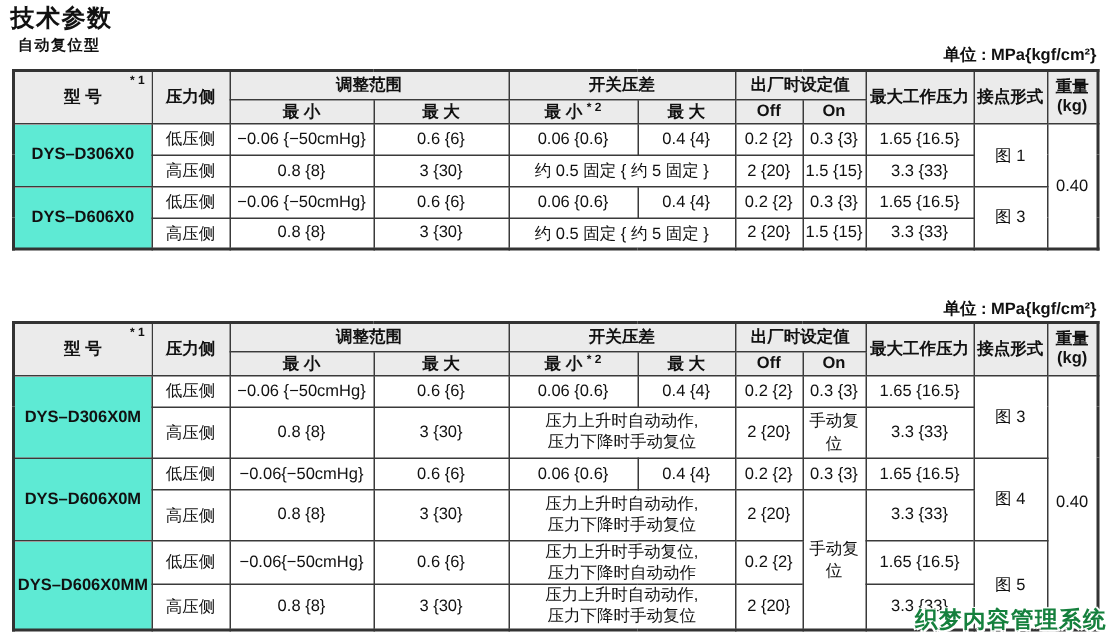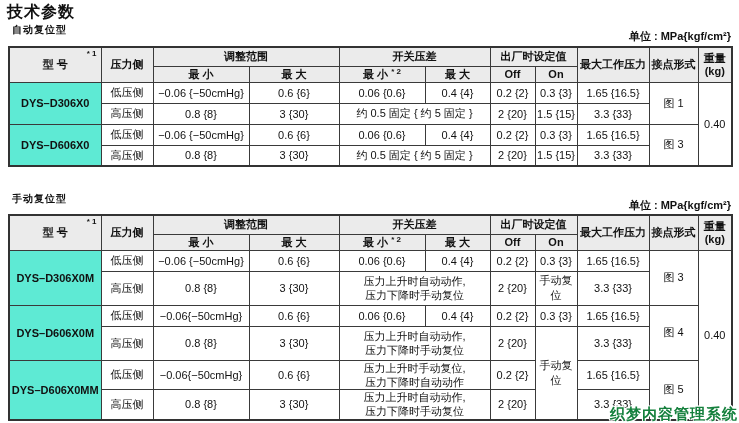--- a/index.html
+++ b/index.html
@@ -132,21 +132,20 @@
       <td>0.8 {8}</td>
       <td>3 {30}</td>
       <td colspan="2">约 0.5 固定 { 约 5 固定 }</td>
       <td>2 {20}</td>
       <td>1.5 {15}</td>
       <td>3.3 {33}</td>
     </tr>
   </tbody>
     </table>
 
-  <div class="section-title st2">手动复位型</div>
   <div class="unit-label u2">单位 : MPa{kgf/cm²}</div>
 
   <table class="spec t2">
     <colgroup>
       <col style="width:92px">
         <col style="width:52px">
         <col style="width:96px">
         <col style="width:90px">
       <col style="width:86px">
         <col style="width:65px">

